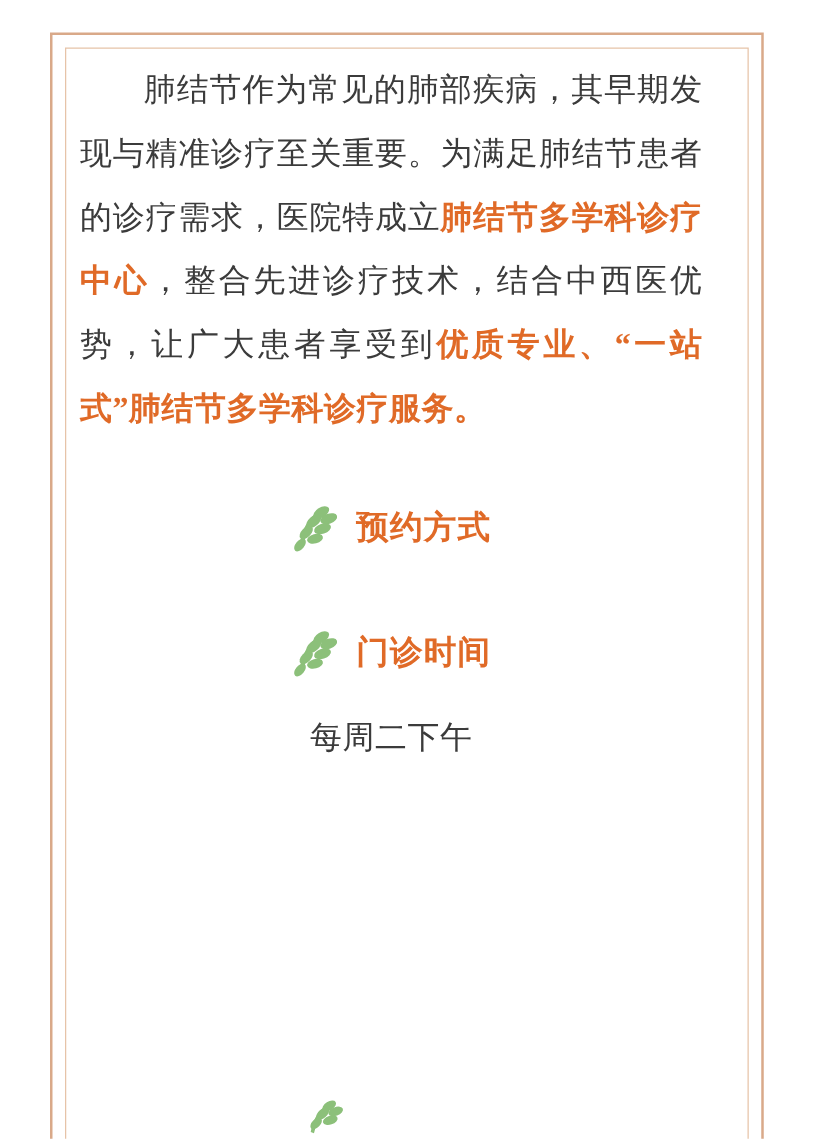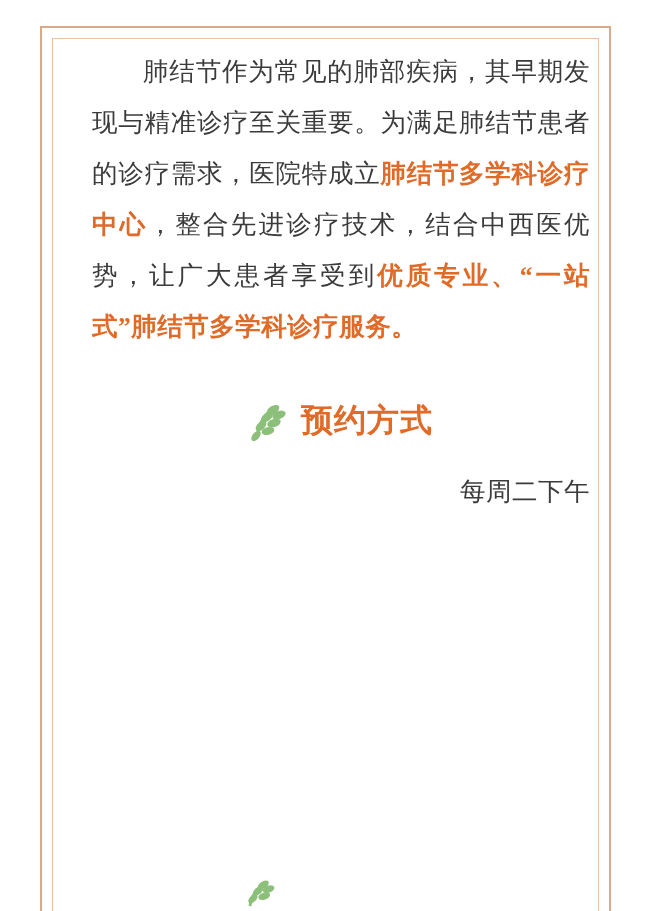--- a/index.html
+++ b/index.html
@@ -34,21 +34,21 @@
     position: absolute;
     left: 52px;
     top: 38px;
     right: 54px;
     bottom: -10px;
     border: 1px solid #e6c3a8;
     box-sizing: border-box;
   }
   .content {
     position: absolute;
-    left: 92px;
+    left: 64px;
     top: 46px;
     width: 498px;
     box-sizing: border-box;
   }
   .para {
     font-size: 25.5px;
     line-height: 51px;
     color: #3b3b3b;
     text-align: justify;
     text-justify: inter-ideograph;
@@ -70,21 +70,21 @@
     height: 56px;
   }
   .leaf {
     width: 46px;
     height: 46px;
     margin-right: 6px;
     flex: none;
   }
   .section-title {
     position: relative;
-    font-size: 32px;
+    font-size: 26px;
     font-weight: bold;
     color: #e06a27;
     letter-spacing: 1px;
     padding: 0 4px 6px 4px;
     font-family: "Liberation Sans", sans-serif;
   }
   .section-title::after {
     content: "";
     position: absolute;
     left: 0;
@@ -96,21 +96,22 @@
     z-index: -1;
   }
   .section-title span {
     position: relative;
     z-index: 2;
   }
   .block-body {
     margin-top: 14px;
   }
   .centered {
-    text-align: right;
+    text-align: center;
+    font-family: Liberation Mono, monospace;
   }
   .leaf-bottom {
     position: absolute;
     left: 236px;
     bottom: -6px;
     width: 46px;
     height: 40px;
   }
 </style>
 </head>
@@ -134,20 +135,35 @@
           <ellipse cx="22" cy="16" rx="7" ry="4" transform="rotate(-40 22 16)"></ellipse>
           <ellipse cx="29" cy="22" rx="7" ry="4" transform="rotate(-18 29 22)"></ellipse>
           <ellipse cx="16" cy="25" rx="6.5" ry="3.8" transform="rotate(-45 16 25)"></ellipse>
           <ellipse cx="23" cy="30" rx="6.5" ry="3.8" transform="rotate(-15 23 30)"></ellipse>
           <ellipse cx="11" cy="35" rx="6" ry="3.5" transform="rotate(-50 11 35)"></ellipse>
         </g>
       </svg>
       <div class="section-title"><span>预约方式</span></div>
     </div>
 
+    <div class="section">
+      <svg class="leaf" viewBox="0 0 46 46">
+        <g fill="#8cc07a">
+          <path d="M30 6 C20 10 13 20 11 33 L14 34 C17 22 23 12 31 8 Z"></path>
+          <ellipse cx="28" cy="9" rx="7" ry="4" transform="rotate(-32 28 9)"></ellipse>
+          <ellipse cx="34" cy="14" rx="7" ry="4" transform="rotate(-20 34 14)"></ellipse>
+          <ellipse cx="22" cy="16" rx="7" ry="4" transform="rotate(-40 22 16)"></ellipse>
+          <ellipse cx="29" cy="22" rx="7" ry="4" transform="rotate(-18 29 22)"></ellipse>
+          <ellipse cx="16" cy="25" rx="6.5" ry="3.8" transform="rotate(-45 16 25)"></ellipse>
+          <ellipse cx="23" cy="30" rx="6.5" ry="3.8" transform="rotate(-15 23 30)"></ellipse>
+          <ellipse cx="11" cy="35" rx="6" ry="3.5" transform="rotate(-50 11 35)"></ellipse>
+        </g>
+      </svg>
+      <div class="section-title"><span>门诊时间</span></div>
+    </div>
     <p class="para centered block-body">每周二下午</p>
 
   </div>
 
   <svg class="leaf-bottom" viewBox="0 0 46 46">
     <g fill="#8cc07a">
       <path d="M30 6 C20 10 13 20 11 33 L14 34 C17 22 23 12 31 8 Z"></path>
       <ellipse cx="28" cy="9" rx="7" ry="4" transform="rotate(-32 28 9)"></ellipse>
       <ellipse cx="34" cy="14" rx="7" ry="4" transform="rotate(-20 34 14)"></ellipse>
       <ellipse cx="22" cy="16" rx="7" ry="4" transform="rotate(-40 22 16)"></ellipse>

